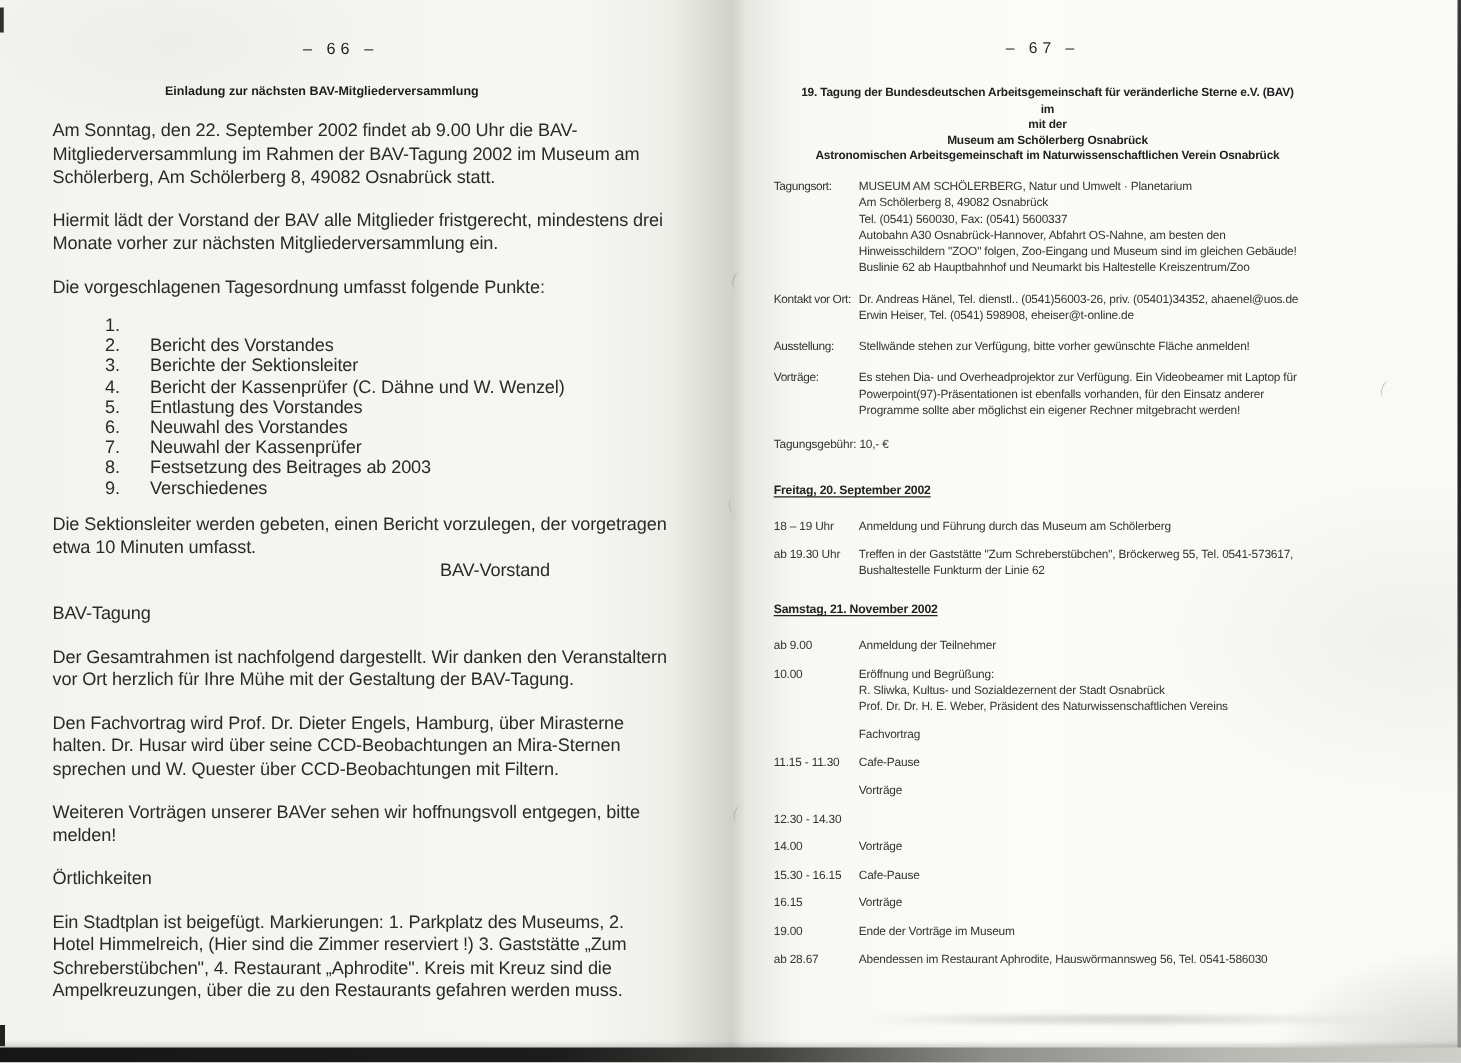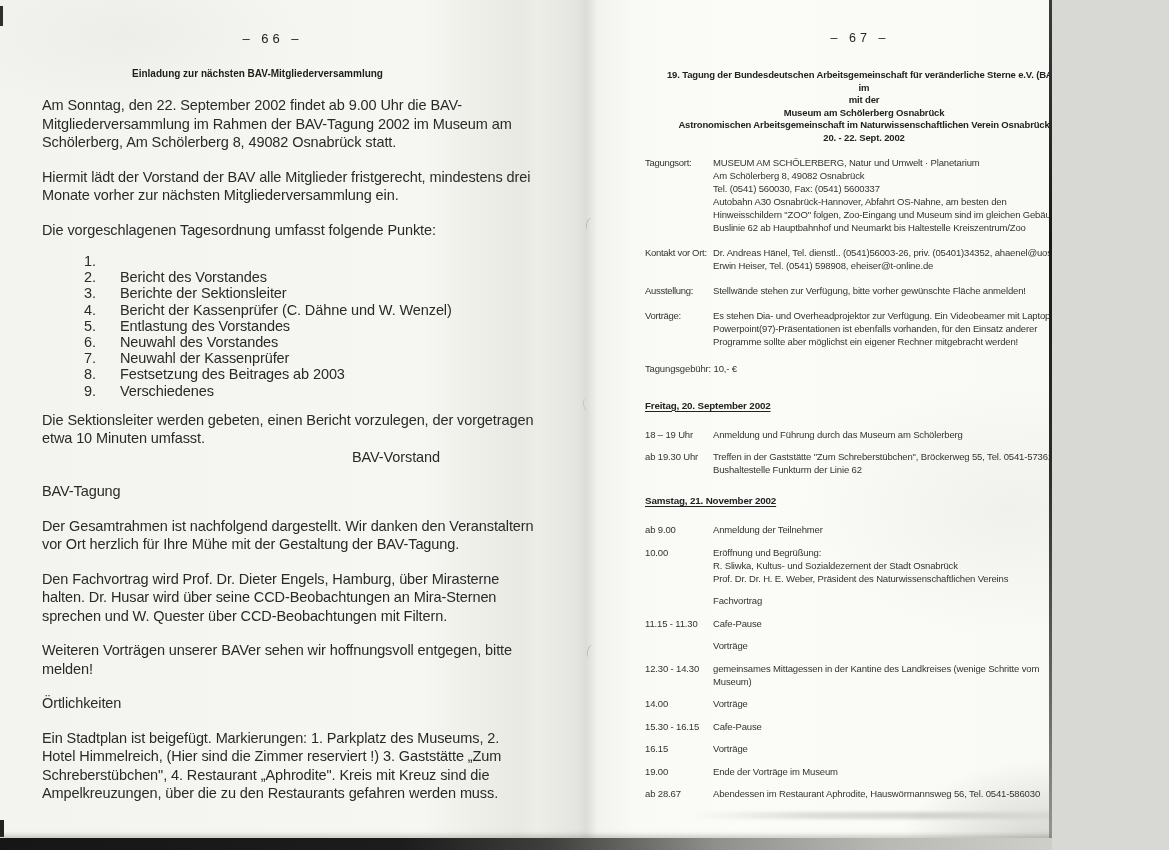--- a/index.html
+++ b/index.html
@@ -1,17 +1,17 @@
 <!DOCTYPE html>
 <html><head>
 <meta charset="utf-8">
 <style>
   html,body { margin:0; padding:0; background:#d8d8d4; }
   .stage {
-    position:relative; width:1052px; height:850px; overflow:hidden;
+    position:relative; width:1169px; height:850px; overflow:hidden;
     font-family:"Liberation Sans", sans-serif;
     background:
       radial-gradient(220px 130px at 100% 100%, rgba(70,70,62,0.22), rgba(70,70,62,0) 70%),
       radial-gradient(300px 180px at 96% 60%, rgba(120,120,112,0.07), rgba(120,120,112,0) 70%),
       radial-gradient(260px 120px at 12% 4%, rgba(160,160,152,0.08), rgba(160,160,152,0) 70%),
       linear-gradient(90deg,#f3f3ef 0%, #f6f6f2 40%, #e9e9e3 49.5%, #f8f8f5 55%, #fbfbf8 70%, #f9f9f6 100%);
   }
   .pre { white-space:pre-line; }
 
   
@@ -24,21 +24,21 @@
   .para { margin:16px 0 0 0; }
   .para.first { margin-top:13px; }
   .agenda { margin:14px 0 0 0; }
   .arow { display:grid; grid-template-columns:36px auto; justify-content:start; margin-left:42px; line-height:16.2px; }
   .note { margin-top:12px; }
   .signature { padding-left:310px; margin-top:0; }
   .subhead { margin-top:16px; }
 
   
   .page-right {
-    position:absolute; left:645px; top:32px; width:478px;
+    position:absolute; left:619px; top:32px; width:478px;
     font-size:9.5px; line-height:13px; letter-spacing:-0.15px; color:#333;
   }
   .pagenum-r { text-align:center; margin:0 48px 24px 0; font-size:12.5px; letter-spacing:4px; color:#262626; }
   .conf-header { text-align:center; margin:0 40px 11px 0; font-weight:bold; color:#222; line-height:12.6px; }
   .irow { display:grid; grid-template-columns:68px 1fr; margin-bottom:12px; }
   .ilabel { white-space:nowrap; letter-spacing:-0.3px; }
   .fee { margin:14px 0 0 0; }
   .day-heading { font-weight:bold; text-decoration:underline; text-underline-offset:2px; margin:24px 0 16px 0; color:#222; font-size:9.8px; }
   .day-heading.second { margin-top:18px; }
   .srow { display:grid; grid-template-columns:68px 1fr; margin-bottom:9.5px; }
@@ -153,21 +153,20 @@
 
   <div class="page-right">
     <div class="pagenum-r">–  67  –</div>
 
     <div class="conf-header">
       <div>19. Tagung der Bundesdeutschen Arbeitsgemeinschaft für veränderliche Sterne e.V. (BAV)</div>
       <div>im</div>
       <div>mit der</div>
       <div>Museum am Schölerberg Osnabrück</div>
       <div>Astronomischen Arbeitsgemeinschaft im Naturwissenschaftlichen Verein Osnabrück</div>
-      <div>20. - 22. Sept. 2002</div>
     </div>
 
     <div class="info">
 
         <div class="irow">
           <div class="ilabel">Tagungsort:</div>
           <div class="itext pre">MUSEUM AM SCHÖLERBERG, Natur und Umwelt · Planetarium
 Am Schölerberg 8, 49082 Osnabrück
 Tel. (0541) 560030, Fax: (0541) 5600337
 Autobahn A30 Osnabrück-Hannover, Abfahrt OS-Nahne, am besten den
@@ -236,22 +235,20 @@
           <div class="stext pre">Cafe-Pause</div>
         </div>
 
         <div class="srow">
           <div class="stime"></div>
           <div class="stext pre">Vorträge</div>
         </div>
 
         <div class="srow">
           <div class="stime">12.30 - 14.30</div>
-          <div class="stext pre">gemeinsames Mittagessen in der Kantine des Landkreises (wenige Schritte vom
-Museum)</div>
         </div>
 
         <div class="srow">
           <div class="stime">14.00</div>
           <div class="stext pre">Vorträge</div>
         </div>
 
         <div class="srow">
           <div class="stime">15.30 - 16.15</div>
           <div class="stext pre">Cafe-Pause</div>

